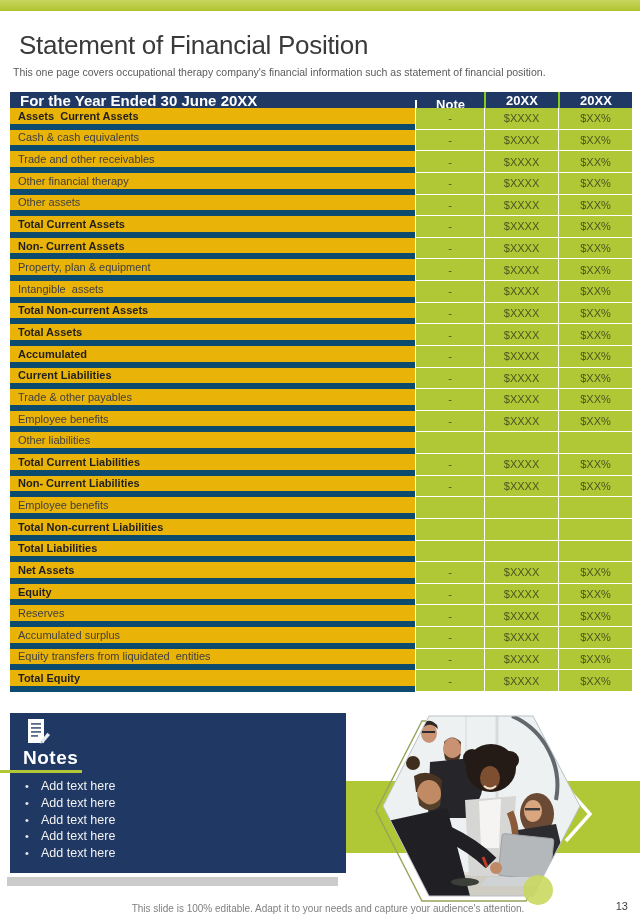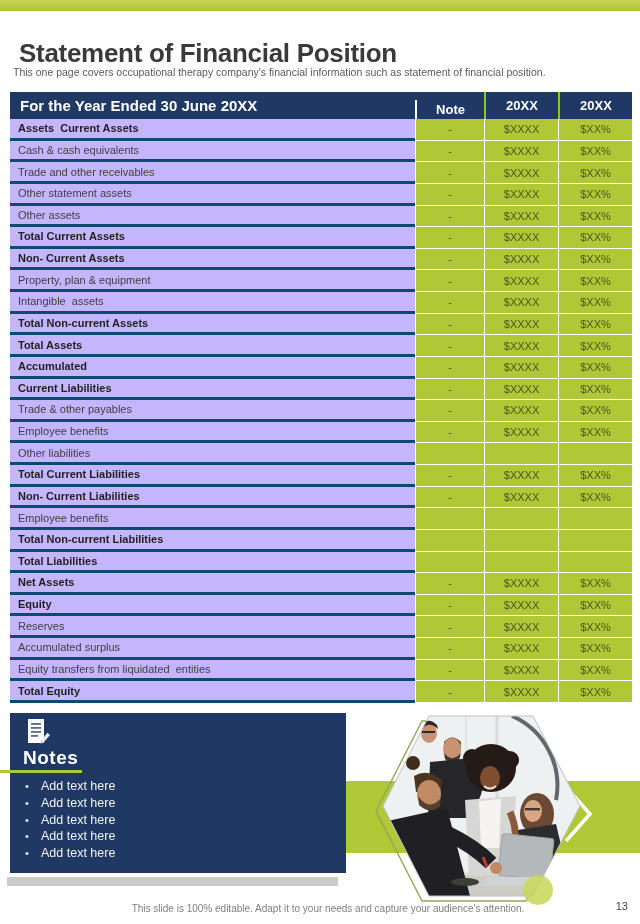--- a/index.html
+++ b/index.html
@@ -5,35 +5,35 @@
   * { margin:0; padding:0; box-sizing:border-box; }
   html,body { background:#ffffff; }
   body { font-family:"Liberation Sans", sans-serif; }
   .slide { position:relative; width:640px; height:924px; background:#ffffff; overflow:hidden; }
 
   
   .top-bar { position:absolute; left:0; top:0; width:640px; height:11px;
              background:linear-gradient(#c9d65e, #aec22f); }
 
   
-  .title { position:absolute; left:19px; top:30px; font-size:26px; font-weight:bold;
-           color:#3a3a3a; letter-spacing:-0.3px;margin-top:8px; }
+  .title { position:absolute; left:19px; top:30px; font-size:26px; font-weight:normal;
+           color:#3a3a3a; letter-spacing:-0.3px; }
   .subtitle { position:absolute; left:13px; top:66px; font-size:10.5px; color:#5a5a5a; }
 
   
   .fin-table { position:absolute; left:10px; top:92px; width:622px; }
-  .t-header { display:flex; height:27px; background:#1f3864; color:#ffffff; }
+  .t-header { display:flex; height:16px; background:#1f3864; color:#ffffff; }
   .hc { display:flex; align-items:center; justify-content:center; font-weight:bold; font-size:13px; }
   .hc.period { width:405px; justify-content:flex-start; padding-left:10px; font-size:15px; }
   .hc.note { width:69px; border-left:2px solid #ffffff;margin-top:8px; }
   .hc.y { width:74px; border-left:2px solid #84cc16; }
   .t-row { display:flex; height:21.63px; }
   .c { display:flex; align-items:center; font-size:11px; }
-  .c.lbl { width:405px; padding-left:8px; color:#404040; border-bottom:3px solid #0c4a6e;
-           background:#c4b5fd; white-space:pre; }
+  .c.lbl { width:405px; padding-left:8px; color:#404040; border-bottom:6px solid #0c4a6e;
+           background:#eab308; white-space:pre; }
   .c.g { background:#b0c836; justify-content:center; color:#4e5420;
          border-left:1.5px solid #ffffff; border-bottom:1px solid #ffffff; }
   .c.note { width:69px; }
   .c.y { width:74px; }
   .t-row.bold .lbl { font-weight:bold; color:#1f1f1f; }
 
   
   .notes-panel { position:absolute; left:10px; top:713px; width:336px; height:160px;
                  background:#1f3864; z-index:5;padding-left:44px; }
   .notes-icon { position:absolute; left:17px; top:4px; }
@@ -93,21 +93,21 @@
   </div>
 
   <div class="t-row">
     <div class="c lbl">Trade and other receivables</div>
     <div class="c g note">-</div>
     <div class="c g y v1">$XXXX</div>
     <div class="c g y v2">$XX%</div>
   </div>
 
   <div class="t-row">
-    <div class="c lbl">Other statement assets</div>
+    <div class="c lbl">Other financial therapy</div>
     <div class="c g note">-</div>
     <div class="c g y v1">$XXXX</div>
     <div class="c g y v2">$XX%</div>
   </div>
 
   <div class="t-row">
     <div class="c lbl">Other assets</div>
     <div class="c g note">-</div>
     <div class="c g y v1">$XXXX</div>
     <div class="c g y v2">$XX%</div>

